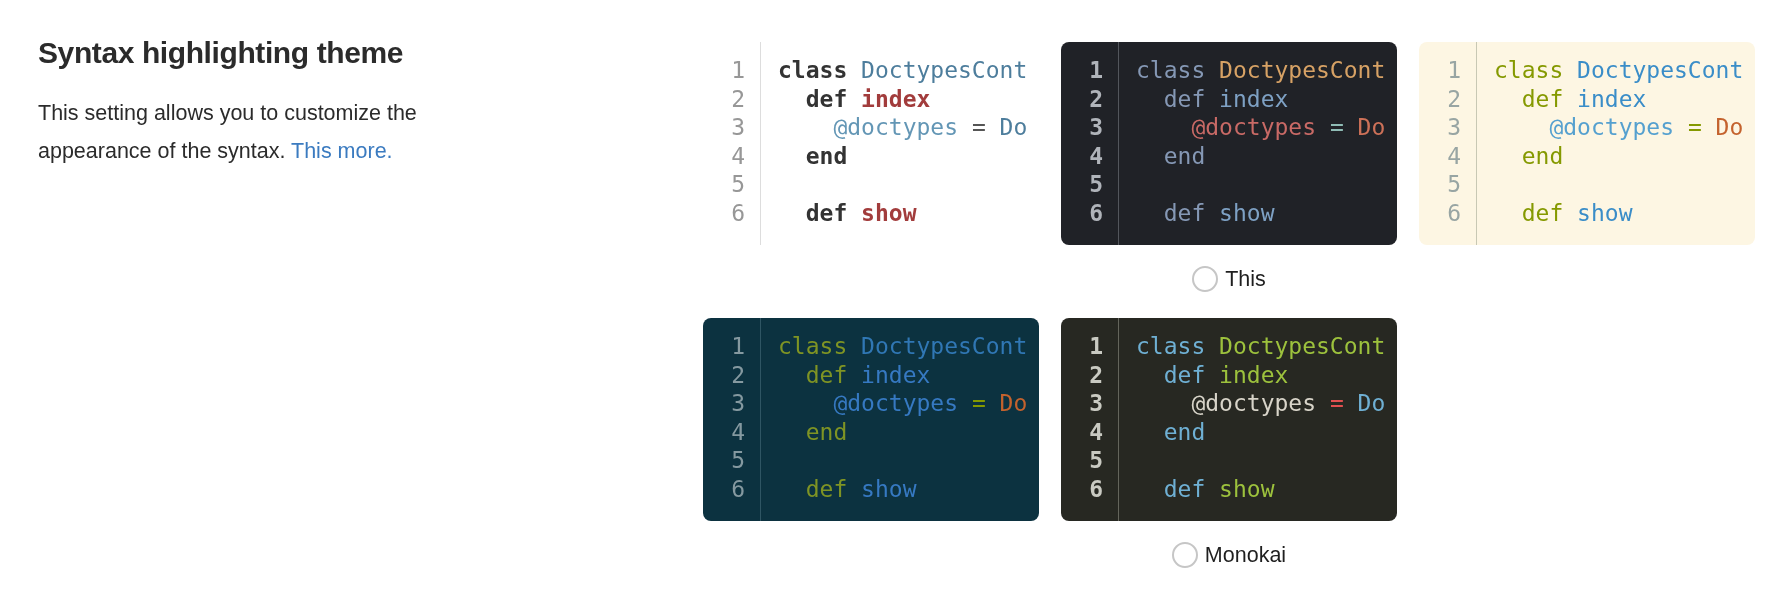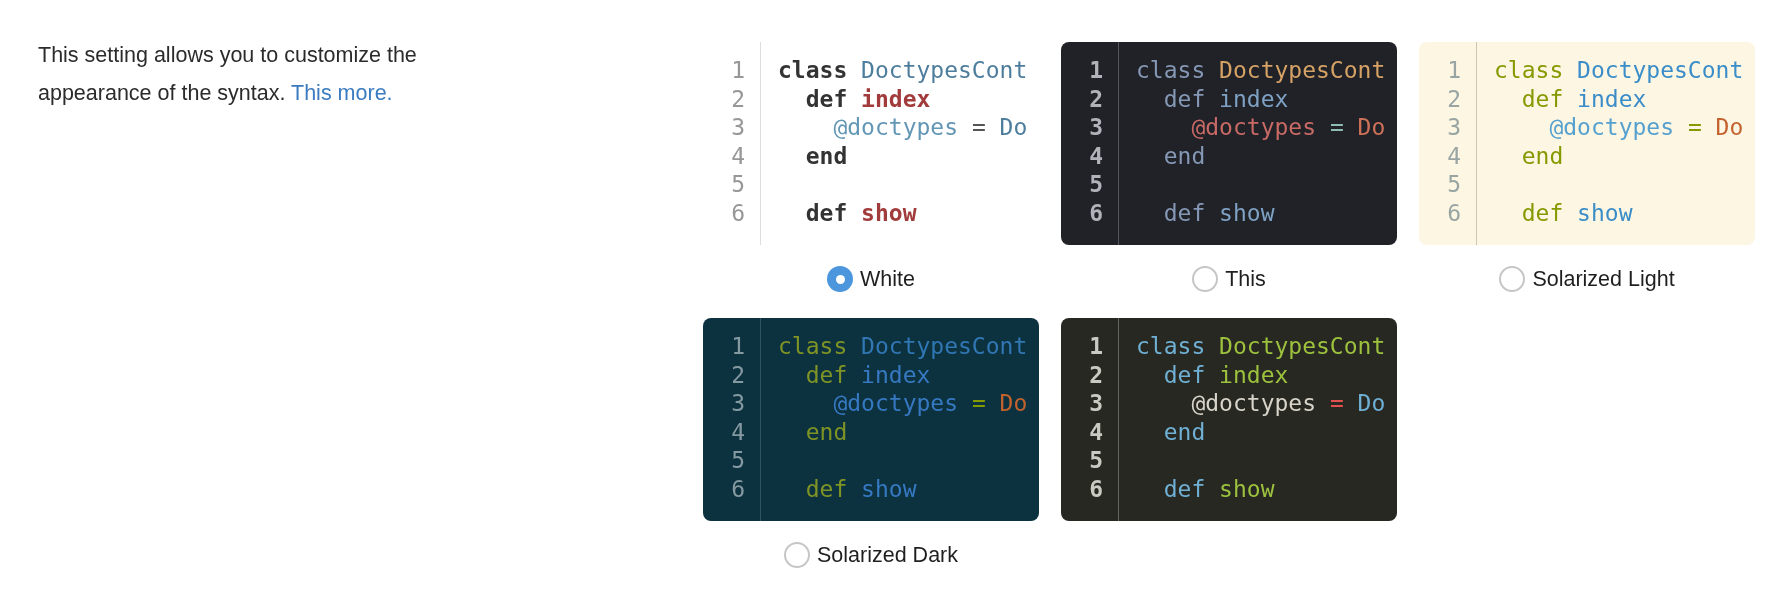--- a/index.html
+++ b/index.html
@@ -87,40 +87,35 @@
   .opt-label {
     margin-left: 7px;
     font-size: 21.5px;
     color: #1f1f1f;
   }
 </style>
 </head>
 <body>
 
 <div class="left-col">
+  <h1 class="section-title">Syntax highlighting theme</h1>
   <p class="section-desc"><span>This setting allows you to customize the appearance of the syntax. </span><a href="#" style="color: rgb(59, 123, 192);">This more.</a><span></span></p>
 </div>
 
 <div class="themes-grid" id="themes-grid">
     <div class="theme-option">
       <div class="preview" style="background: rgb(255, 255, 255);">
         <div class="gline" style="background: rgb(221, 221, 221);"></div>
         <div class="line"><span class="ln" style="color: rgb(151, 151, 151);">1</span><span class="codeseg"><span style="color: rgb(51, 51, 51); font-weight: bold;">class </span><span style="color: rgb(77, 125, 156);">DoctypesCont</span></span></div>
         <div class="line"><span class="ln" style="color: rgb(151, 151, 151);">2</span><span class="codeseg"><span style="color: rgb(51, 51, 51);">  </span><span style="color: rgb(51, 51, 51); font-weight: bold;">def </span><span style="color: rgb(162, 60, 60); font-weight: bold;">index</span></span></div>
         <div class="line"><span class="ln" style="color: rgb(151, 151, 151);">3</span><span class="codeseg"><span style="color: rgb(51, 51, 51);">    </span><span style="color: rgb(99, 150, 181);">@doctypes</span><span style="color: rgb(51, 51, 51);"> </span><span style="color: rgb(85, 85, 85);">=</span><span style="color: rgb(51, 51, 51);"> </span><span style="color: rgb(77, 125, 156);">Do</span></span></div>
         <div class="line"><span class="ln" style="color: rgb(151, 151, 151);">4</span><span class="codeseg"><span style="color: rgb(51, 51, 51);">  </span><span style="color: rgb(51, 51, 51); font-weight: bold;">end</span></span></div>
         <div class="line"><span class="ln" style="color: rgb(151, 151, 151);">5</span><span class="codeseg"></span></div>
         <div class="line"><span class="ln" style="color: rgb(151, 151, 151);">6</span><span class="codeseg"><span style="color: rgb(51, 51, 51);">  </span><span style="color: rgb(51, 51, 51); font-weight: bold;">def </span><span style="color: rgb(162, 60, 60); font-weight: bold;">show</span></span></div>
       </div>
-      <label class="opt">
-        <span class="radio checked" style="background: rgb(75, 150, 220);">
-          <span class="dot"></span>
-        </span>
-        <span class="opt-label">White</span>
-      </label>
     </div>
     <div class="theme-option">
       <div class="preview" style="background: rgb(32, 34, 39);">
         <div class="gline" style="background: rgb(83, 86, 92);"></div>
         <div class="line"><span class="ln" style="color: rgb(176, 180, 186); font-weight: bold;">1</span><span class="codeseg"><span style="color: rgb(133, 152, 181);">class </span><span style="color: rgb(215, 162, 101);">DoctypesCont</span></span></div>
         <div class="line"><span class="ln" style="color: rgb(176, 180, 186); font-weight: bold;">2</span><span class="codeseg"><span style="color: rgb(197, 200, 198);">  </span><span style="color: rgb(133, 152, 181);">def </span><span style="color: rgb(126, 161, 196);">index</span></span></div>
         <div class="line"><span class="ln" style="color: rgb(176, 180, 186); font-weight: bold;">3</span><span class="codeseg"><span style="color: rgb(197, 200, 198);">    </span><span style="color: rgb(201, 106, 102);">@doctypes</span><span style="color: rgb(197, 200, 198);"> </span><span style="color: rgb(143, 188, 181);">=</span><span style="color: rgb(197, 200, 198);"> </span><span style="color: rgb(205, 113, 88);">Do</span></span></div>
         <div class="line"><span class="ln" style="color: rgb(176, 180, 186); font-weight: bold;">4</span><span class="codeseg"><span style="color: rgb(197, 200, 198);">  </span><span style="color: rgb(133, 152, 181);">end</span></span></div>
         <div class="line"><span class="ln" style="color: rgb(176, 180, 186); font-weight: bold;">5</span><span class="codeseg"></span></div>
         <div class="line"><span class="ln" style="color: rgb(176, 180, 186); font-weight: bold;">6</span><span class="codeseg"><span style="color: rgb(197, 200, 198);">  </span><span style="color: rgb(133, 152, 181);">def </span><span style="color: rgb(126, 161, 196);">show</span></span></div>
@@ -133,44 +128,40 @@
     <div class="theme-option">
       <div class="preview" style="background: rgb(253, 246, 227);">
         <div class="gline" style="background: rgb(200, 200, 180);"></div>
         <div class="line"><span class="ln" style="color: rgb(152, 165, 163);">1</span><span class="codeseg"><span style="color: rgb(133, 153, 0);">class </span><span style="color: rgb(58, 141, 200);">DoctypesCont</span></span></div>
         <div class="line"><span class="ln" style="color: rgb(152, 165, 163);">2</span><span class="codeseg"><span style="color: rgb(101, 123, 131);">  </span><span style="color: rgb(133, 153, 0);">def </span><span style="color: rgb(58, 141, 200);">index</span></span></div>
         <div class="line"><span class="ln" style="color: rgb(152, 165, 163);">3</span><span class="codeseg"><span style="color: rgb(101, 123, 131);">    </span><span style="color: rgb(85, 160, 207);">@doctypes</span><span style="color: rgb(101, 123, 131);"> </span><span style="color: rgb(133, 153, 0);">=</span><span style="color: rgb(101, 123, 131);"> </span><span style="color: rgb(196, 98, 45);">Do</span></span></div>
         <div class="line"><span class="ln" style="color: rgb(152, 165, 163);">4</span><span class="codeseg"><span style="color: rgb(101, 123, 131);">  </span><span style="color: rgb(133, 153, 0);">end</span></span></div>
         <div class="line"><span class="ln" style="color: rgb(152, 165, 163);">5</span><span class="codeseg"></span></div>
         <div class="line"><span class="ln" style="color: rgb(152, 165, 163);">6</span><span class="codeseg"><span style="color: rgb(101, 123, 131);">  </span><span style="color: rgb(133, 153, 0);">def </span><span style="color: rgb(58, 141, 200);">show</span></span></div>
       </div>
-      <label class="opt">
-        <span class="radio" style="border-color: rgb(198, 198, 198);"></span>
-        <span class="opt-label">Solarized Light</span>
-      </label>
     </div>
     <div class="theme-option">
       <div class="preview" style="background: rgb(12, 50, 64);">
         <div class="gline" style="background: rgb(47, 85, 99);"></div>
         <div class="line"><span class="ln" style="color: rgb(133, 153, 160);">1</span><span class="codeseg"><span style="color: rgb(127, 148, 36);">class </span><span style="color: rgb(48, 119, 180);">DoctypesCont</span></span></div>
         <div class="line"><span class="ln" style="color: rgb(133, 153, 160);">2</span><span class="codeseg"><span style="color: rgb(131, 148, 150);">  </span><span style="color: rgb(127, 148, 36);">def </span><span style="color: rgb(54, 121, 194);">index</span></span></div>
         <div class="line"><span class="ln" style="color: rgb(133, 153, 160);">3</span><span class="codeseg"><span style="color: rgb(131, 148, 150);">    </span><span style="color: rgb(54, 121, 194);">@doctypes</span><span style="color: rgb(131, 148, 150);"> </span><span style="color: rgb(133, 153, 0);">=</span><span style="color: rgb(131, 148, 150);"> </span><span style="color: rgb(196, 98, 45);">Do</span></span></div>
         <div class="line"><span class="ln" style="color: rgb(133, 153, 160);">4</span><span class="codeseg"><span style="color: rgb(131, 148, 150);">  </span><span style="color: rgb(127, 148, 36);">end</span></span></div>
         <div class="line"><span class="ln" style="color: rgb(133, 153, 160);">5</span><span class="codeseg"></span></div>
         <div class="line"><span class="ln" style="color: rgb(133, 153, 160);">6</span><span class="codeseg"><span style="color: rgb(131, 148, 150);">  </span><span style="color: rgb(127, 148, 36);">def </span><span style="color: rgb(54, 121, 194);">show</span></span></div>
       </div>
-      <label class="opt">
-        <span class="radio" style="border-color: rgb(198, 198, 198);"></span>
-        <span class="opt-label">Solarized Dark</span>
-      </label>
     </div>
     <div class="theme-option">
       <div class="preview" style="background: rgb(39, 40, 34);">
         <div class="gline" style="background: rgb(100, 101, 92);"></div>
         <div class="line"><span class="ln" style="color: rgb(201, 202, 194); font-weight: bold;">1</span><span class="codeseg"><span style="color: rgb(111, 176, 212);">class </span><span style="color: rgb(157, 194, 61);">DoctypesCont</span></span></div>
         <div class="line"><span class="ln" style="color: rgb(201, 202, 194); font-weight: bold;">2</span><span class="codeseg"><span style="color: rgb(248, 248, 242);">  </span><span style="color: rgb(111, 176, 212);">def </span><span style="color: rgb(157, 194, 61);">index</span></span></div>
         <div class="line"><span class="ln" style="color: rgb(201, 202, 194); font-weight: bold;">3</span><span class="codeseg"><span style="color: rgb(248, 248, 242);">    </span><span style="color: rgb(216, 212, 201);">@doctypes</span><span style="color: rgb(248, 248, 242);"> </span><span style="color: rgb(226, 80, 80);">=</span><span style="color: rgb(248, 248, 242);"> </span><span style="color: rgb(111, 176, 212);">Do</span></span></div>
         <div class="line"><span class="ln" style="color: rgb(201, 202, 194); font-weight: bold;">4</span><span class="codeseg"><span style="color: rgb(248, 248, 242);">  </span><span style="color: rgb(111, 176, 212);">end</span></span></div>
         <div class="line"><span class="ln" style="color: rgb(201, 202, 194); font-weight: bold;">5</span><span class="codeseg"></span></div>
         <div class="line"><span class="ln" style="color: rgb(201, 202, 194); font-weight: bold;">6</span><span class="codeseg"><span style="color: rgb(248, 248, 242);">  </span><span style="color: rgb(111, 176, 212);">def </span><span style="color: rgb(157, 194, 61);">show</span></span></div>
       </div>
+      <label class="opt">
+        <span class="radio" style="border-color: rgb(198, 198, 198);"></span>
+        <span class="opt-label">Monokai</span>
+      </label>
     </div>
   </div>
 
 </body></html>

